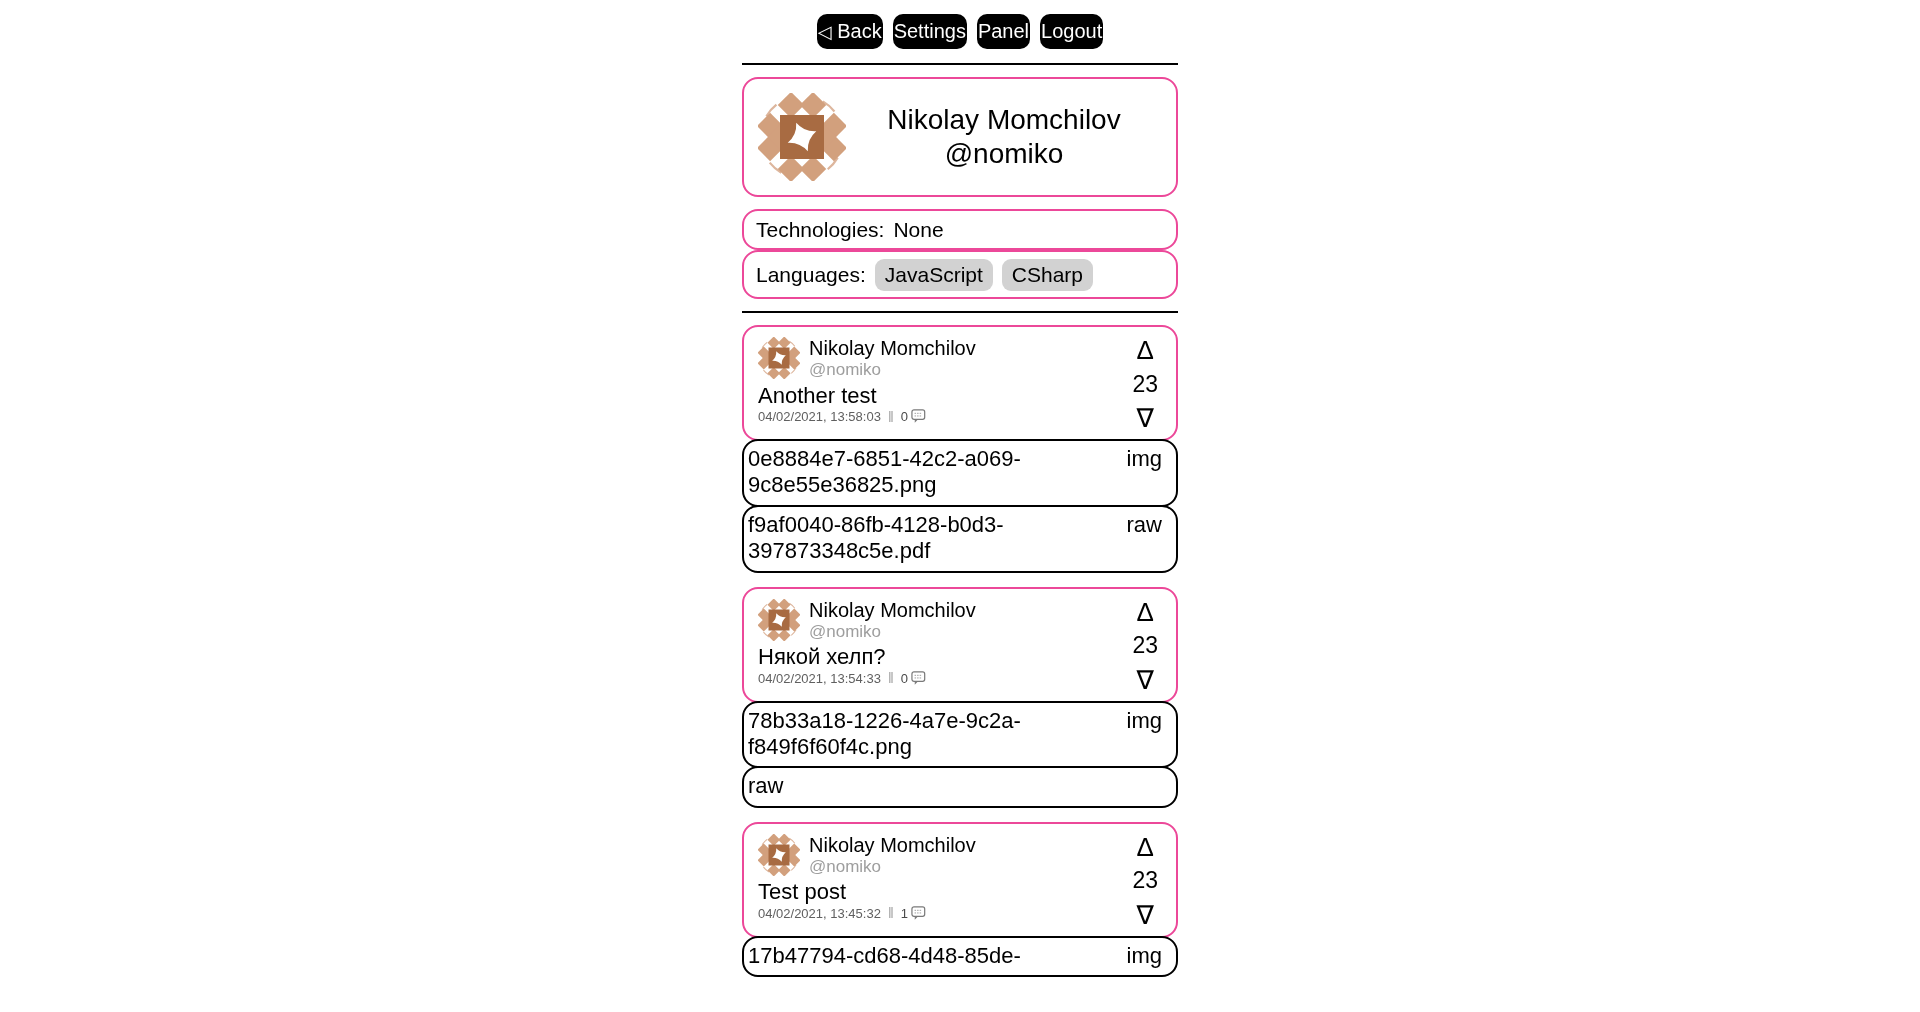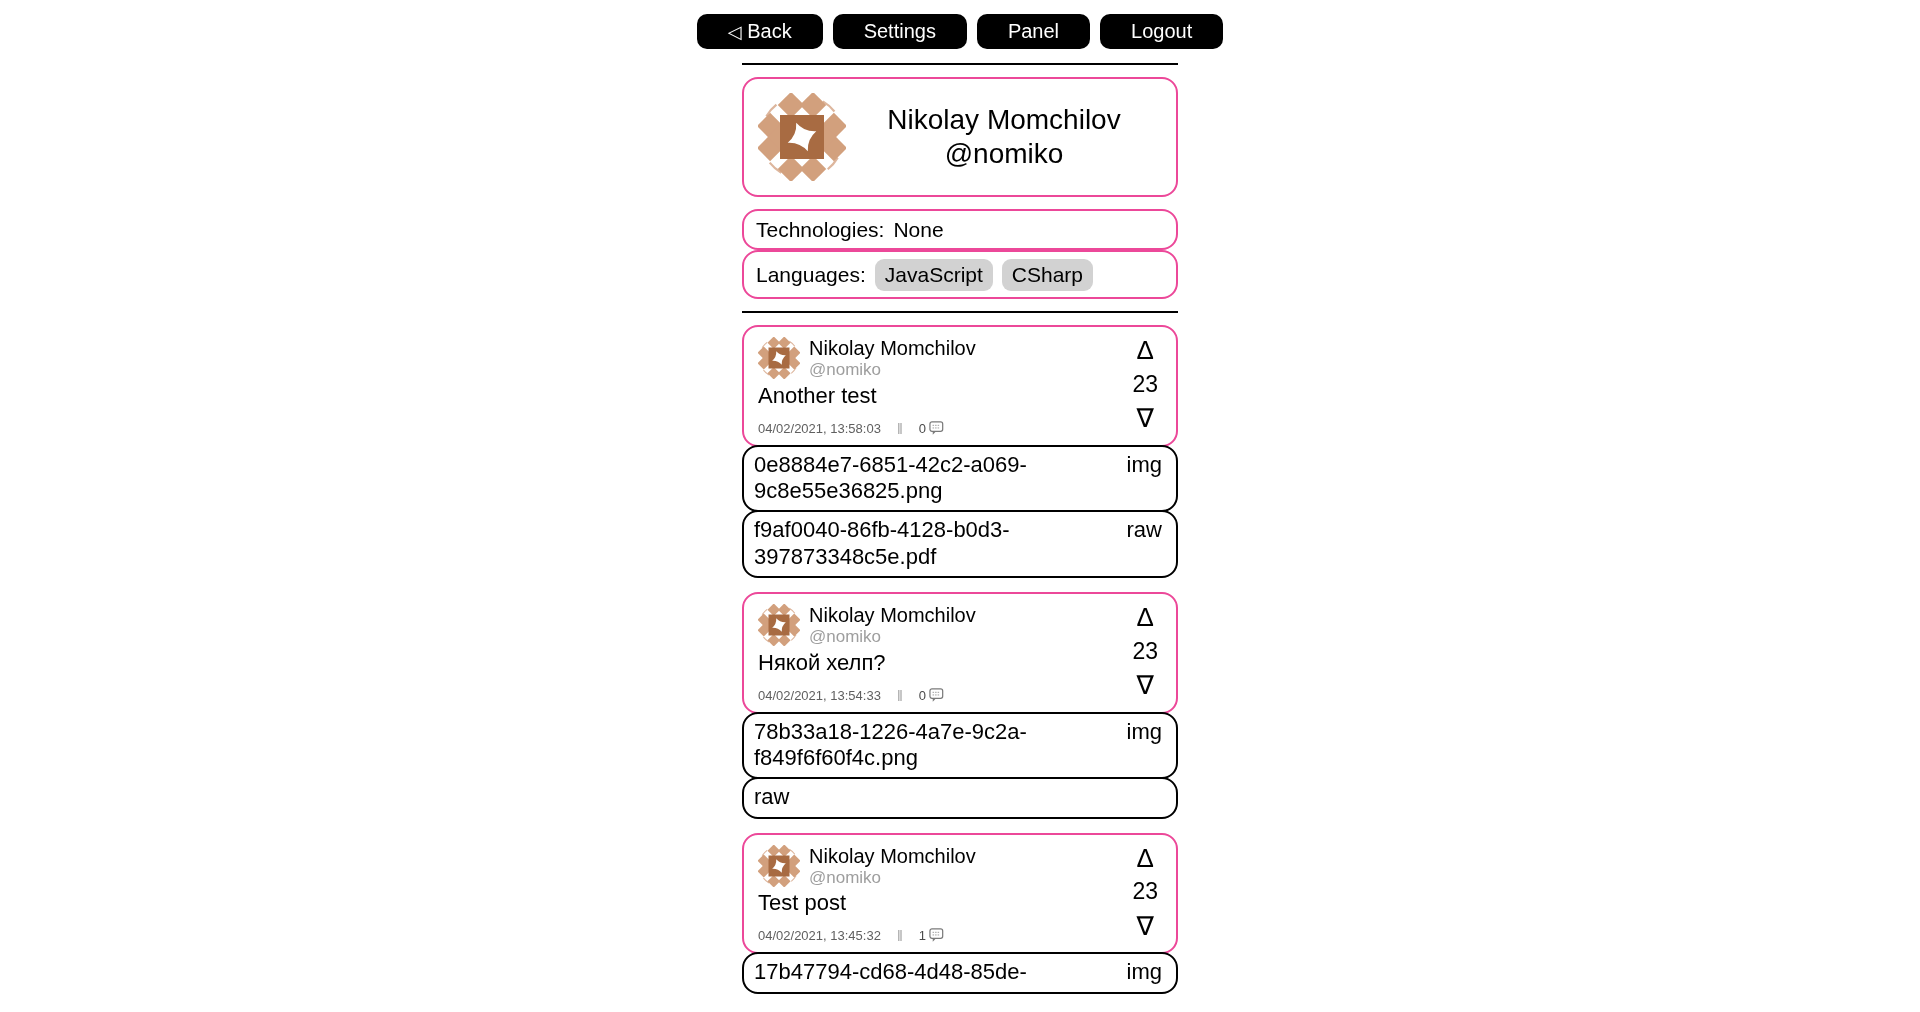--- a/index.html
+++ b/index.html
@@ -6,21 +6,21 @@
   html, body { width: 1920px; height: 1012px; overflow: hidden; background: #fff; }
   body { font-family: "Liberation Sans", sans-serif; color: #000; padding-top: 14px; }
 
   .column { width: 436px; margin: 0 auto; }
 
   
   .nav-row { display: flex; justify-content: center; gap: 10px; }
   .btn {
     background: #000; color: #fff; border: none; border-radius: 10px;
     font-family: "Liberation Sans", sans-serif; font-size: 20px;
-    padding: 6px 31px; cursor: pointer; white-space: nowrap;
+    padding: 6px 1px; cursor: pointer; white-space: nowrap;
   }
   .btn .tri { font-size: 18px; }
 
   hr.divider { border: none; border-top: 2px solid #000; margin: 14px 0 12px 0; }
   hr.divider2 { border: none; border-top: 2px solid #000; margin: 12px 0 12px 0; }
 
   .card { background: #fff; border: 2px solid #ec4899; border-radius: 16px; }
 
   
   .profile-card { display: flex; align-items: center; padding: 14px; margin-bottom: 12px; }
@@ -34,33 +34,33 @@
 
   
   .post-group { margin-bottom: 14px; }
   .post-card { display: flex; justify-content: space-between; padding: 10px 14px 8px 14px; position: relative; }
   .post-head { display: flex; align-items: center; }
   .avatar-sm { width: 42px; height: 42px; flex: 0 0 42px; }
   .author-block { margin-left: 9px; }
   .author-name { font-size: 20px; line-height: 1.15; }
   .author-handle { font-size: 17px; color: #9e9e9e; line-height: 1.15; }
   .post-title { font-size: 22px; margin-top: 3px; }
-  .post-meta { display: flex; align-items: flex-start; gap: 16px; margin-top: 12px;
+  .post-meta { display: flex; align-items: center; gap: 7px; margin-top: 0;
                font-size: 13px; color: #5f5f5f; }
   .meta-sep { color: #a2a2a2; font-size: 14px; }
   .comment-wrap { display: inline-flex; align-items: center; gap: 3px; color: #4a4a4a; }
 
   .vote-col { display: flex; flex-direction: column; justify-content: space-between;
               align-items: center; height: 94px; padding-right: 4px; }
   .vote-arrow { font-size: 26px; line-height: 1; cursor: pointer; }
   .vote-count { font-size: 23px; line-height: 1; }
 
   .attachment { display: flex; justify-content: space-between; align-items: flex-start;
                 background: #fff; border: 2px solid #000; border-radius: 16px;
-                margin-top: -2px; padding: 5px 14px 6px 10px; font-size: 22px;
+                margin-top: -2px; padding: 5px 14px 6px 4px; font-size: 22px;
                 position: relative; cursor: pointer; }
   .att-name { max-width: 310px; line-height: 1.2; overflow-wrap: break-word; }
   .att-type { line-height: 1.2; }
 
   .hidden-defs { position: absolute; width: 0; height: 0; overflow: hidden; }
 </style>
 </head>
 <body>
 
 <svg class="hidden-defs" aria-hidden="true">

